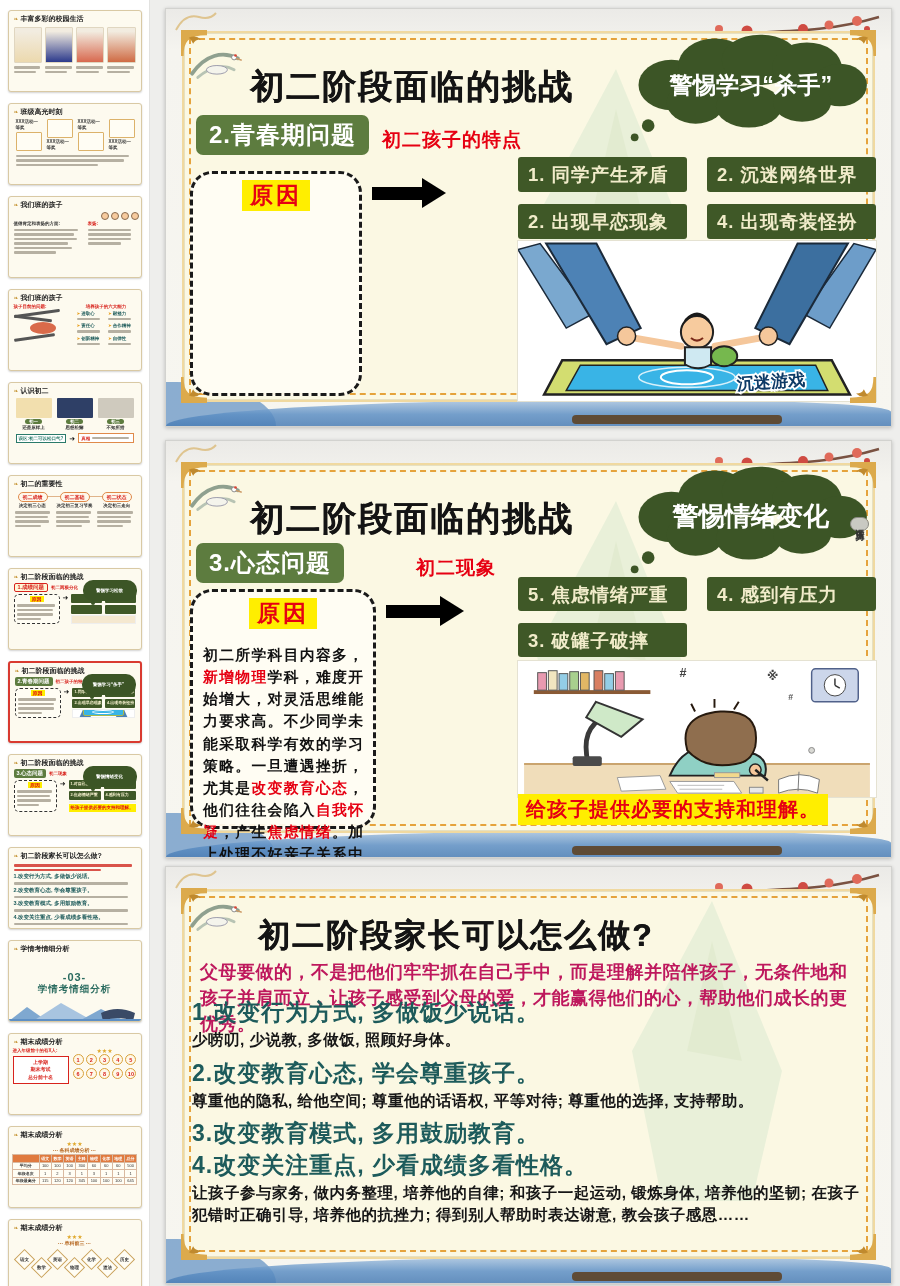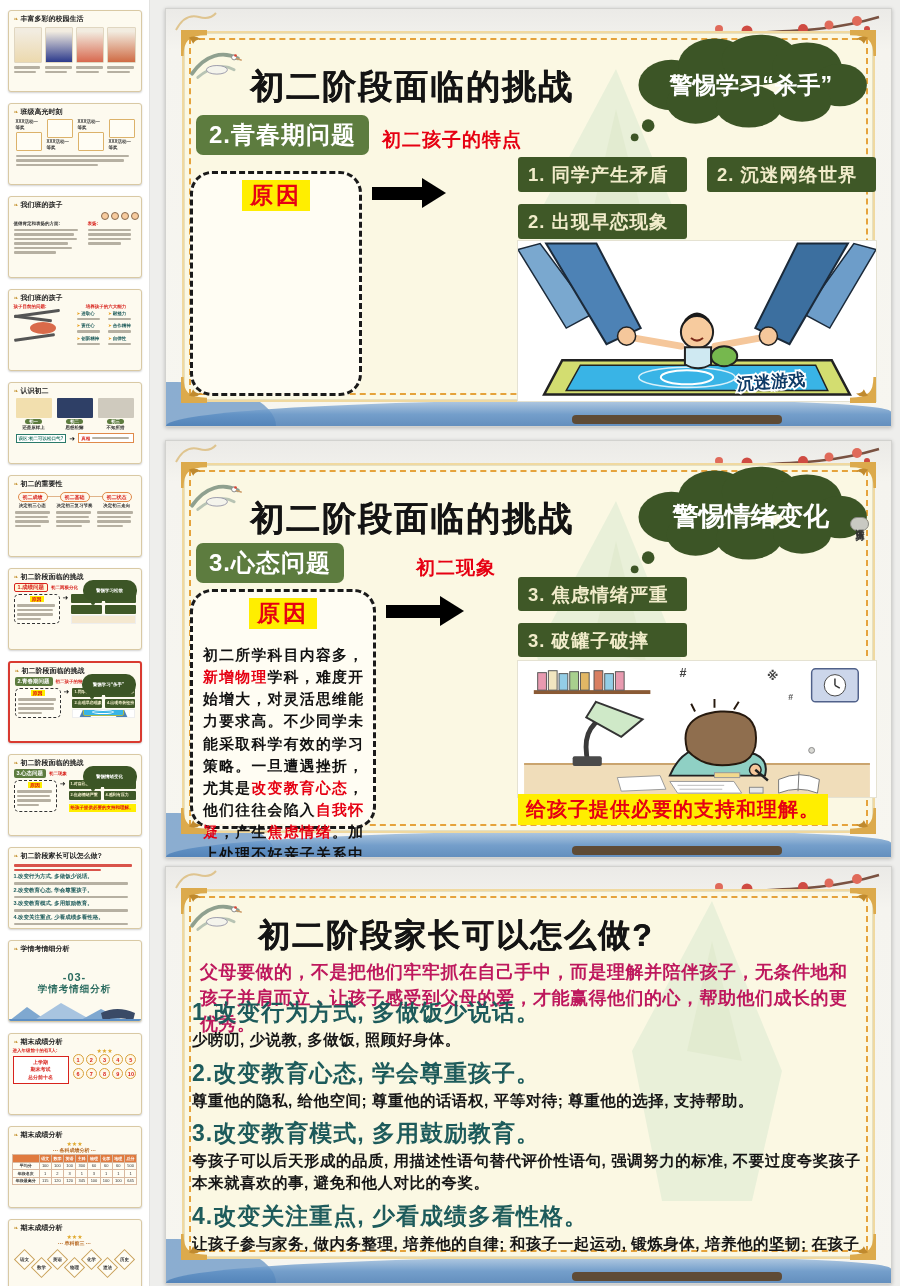--- a/index.html
+++ b/index.html
@@ -616,20 +616,21 @@
       <div class="tag" style="left:12px;top:82px;">2.青春期问题</div>
       <div class="tag-note" style="left:198px;top:94px;">初二孩子的特点</div>
       <div class="cause-box" style="left:6px;top:138px;width:172px;bottom:4px;">
         <span class="cause-label">原因</span>
       </div>
       <div class="arrow" style="left:188px;top:154px;width:50px;"></div>
       <div class="points" style="left:334px;top:124px;width:358px;">
           <div class="point">1. 同学产生矛盾</div>
           <div class="point">2. 出现早恋现象</div>
           <div class="point">2. 沉迷网络世界</div>
+          <div class="point">4. 出现奇装怪扮</div>
         </div>
       <svg class="cartoon" style="left:334px;top:208px;width:358px;height:160px;" viewBox="0 0 356 154">
         <rect width="356" height="154" fill="#ffffff"></rect>
         <path d="M58,40 l14,-10 M46,60 l16,-6 M300,40 l-14,-10 M312,60 l-16,-6" stroke="#333" stroke-width="1.5"></path>
         <polygon points="0,6 22,0 74,70 48,84" fill="#7aa8cf" stroke="#1b2a3a" stroke-width="1.5"></polygon>
         <polygon points="356,6 334,0 284,70 310,84" fill="#6d9dc9" stroke="#1b2a3a" stroke-width="1.5"></polygon>
         <polygon points="28,0 78,0 122,84 88,100" fill="#4d82b5" stroke="#1b2a3a" stroke-width="2"></polygon>
         <polygon points="328,0 278,0 236,84 270,100" fill="#3c6f9f" stroke="#1b2a3a" stroke-width="2"></polygon>
         <ellipse cx="178" cy="124" rx="36" ry="9" fill="#e8f7fd"></ellipse>
         <polygon points="44,116 312,116 330,150 26,150" fill="#d3dd70" stroke="#222" stroke-width="2.5"></polygon>
@@ -718,22 +719,23 @@
         <text x="142" y="70" text-anchor="middle">警惕情绪变化</text>
       </svg>
       <div class="tag" style="left:12px;top:78px;">3.心态问题</div>
       <div class="tag-note" style="left:232px;top:90px;">初二现象</div>
       <div class="cause-box" style="left:6px;top:124px;width:186px;bottom:2px;">
         <span class="cause-label">原因</span>
         <p class="cause-text"><span class="kt">初二所学科目内容多，</span><span class="rt">新增物理</span><span class="kt">学科，难度开始增大，对灵活思维能力要求高。不少同学未能采取科学有效的学习策略。一旦遭遇挫折，尤其是</span><span class="rt">改变教育心态</span><span class="kt">，他们往往会陷入</span><span class="rt">自我怀疑</span><span class="kt">，产生</span><span class="rt">焦虑情绪</span><span class="kt">。加上处理不好亲子关系中的巨大变化</span></p>
       </div>
       <div class="arrow" style="left:202px;top:140px;width:54px;"></div>
       <div class="points" style="left:334px;top:112px;width:358px;">
-          <div class="point">3. 焦虑情绪严重</div>
+          <div class="point">5. 焦虑情绪严重</div>
           <div class="point">3. 破罐子破摔</div>
+          <div class="point">4. 感到有压力</div>
         </div>
       <svg class="cartoon" style="left:334px;top:196px;width:358px;height:136px;" viewBox="0 0 356 140">
         <rect width="356" height="140" fill="#ffffff"></rect>
         <rect x="10" y="30" width="120" height="4" fill="#8a5a35"></rect>
         <g stroke="#555" stroke-width="1">
           <rect x="14" y="12" width="9" height="18" fill="#e89ab0"></rect>
             <rect x="25" y="10" width="9" height="20" fill="#f2e6c0"></rect>
           <rect x="36" y="13" width="9" height="17" fill="#93cde6"></rect>
             <rect x="47" y="11" width="9" height="19" fill="#a8d08e"></rect>
           <rect x="58" y="12" width="9" height="18" fill="#e2b765"></rect>
@@ -827,21 +829,20 @@
           <section>
             <h3 class="sec-h">1.改变行为方式, 多做饭少说话。</h3>
             <p class="sec-b">少唠叨, 少说教, 多做饭, 照顾好身体。</p>
           </section>
           <section>
             <h3 class="sec-h">2.改变教育心态, 学会尊重孩子。</h3>
             <p class="sec-b">尊重他的隐私, 给他空间; 尊重他的话语权, 平等对待; 尊重他的选择, 支持帮助。</p>
           </section>
           <section>
             <h3 class="sec-h">3.改变教育模式, 多用鼓励教育。</h3>
-            <p class="sec-b">夸孩子可以后天形成的品质, 用描述性语句替代评价性语句, 强调努力的标准, 不要过度夸奖孩子本来就喜欢的事, 避免和他人对比的夸奖。</p>
           </section>
           <section>
             <h3 class="sec-h">4.改变关注重点, 少看成绩多看性格。</h3>
             <p class="sec-b">让孩子参与家务, 做内务整理, 培养他的自律; 和孩子一起运动, 锻炼身体, 培养他的坚韧; 在孩子犯错时正确引导, 培养他的抗挫力; 得到别人帮助时表达谢意, 教会孩子感恩……</p>
           </section>
         </div>
     <svg class="corner tl" viewBox="0 0 30 30">
        <path d="M0,0 H30 V6 Q14,6 8,12 Q3,17 3,30 H0 Z" fill="#dcaa4c"></path>
        <path d="M9,9 q8,-4 14,2 q-7,0 -9,5 q-2,-5 -5,-7z" fill="#c08a2e"></path>
         </svg>

